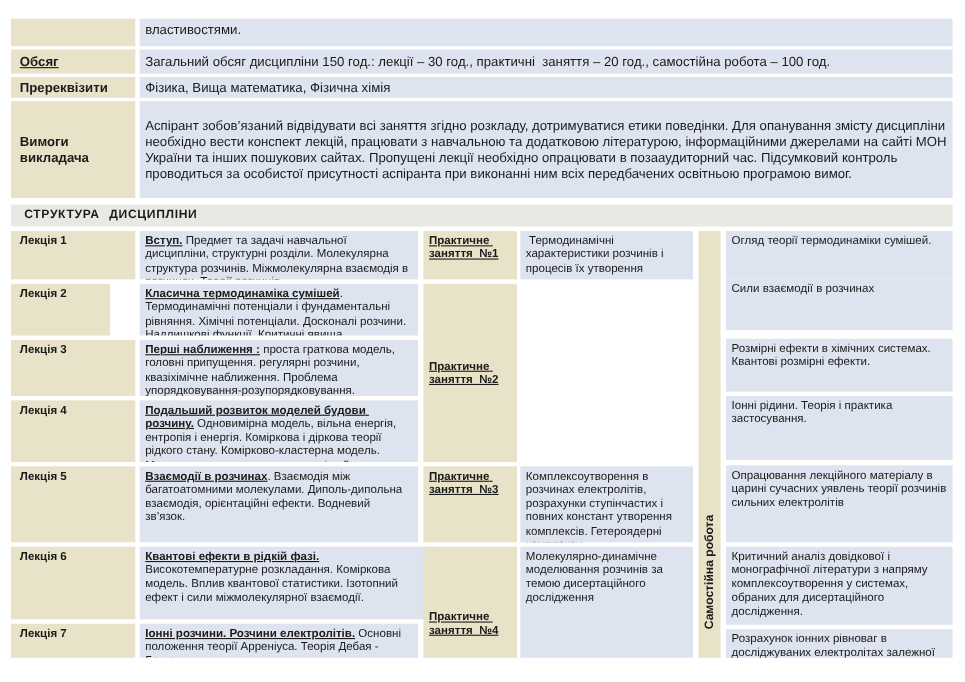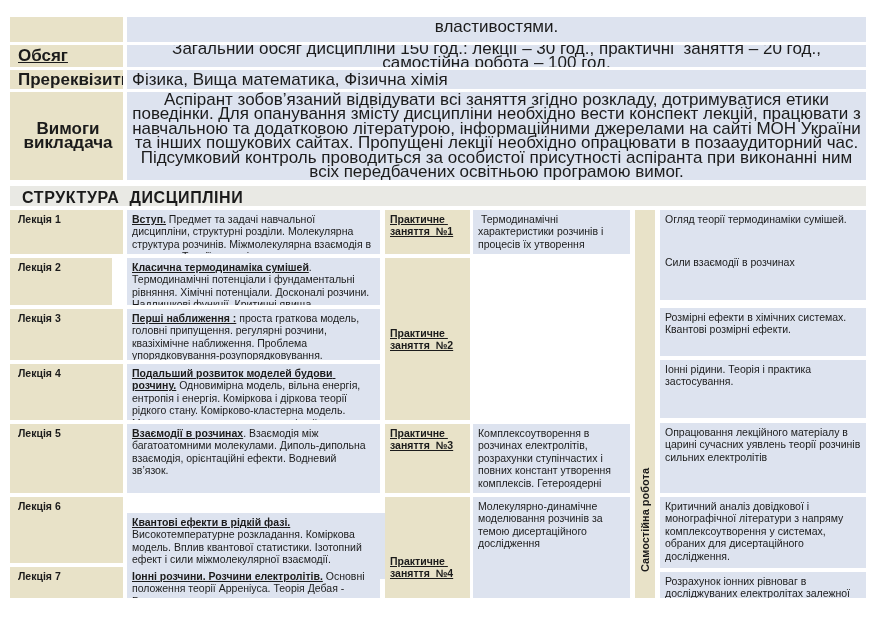--- a/index.html
+++ b/index.html
@@ -2,26 +2,26 @@
 <html style="--tan: #e8e2c8; --blue: #dde3ef; --band: #e9e9e4; --ink: #1b1b1b;"><head>
 <meta charset="utf-8">
 <style>
   html,body{margin:0;padding:0;background:#fff;}
   .page{position:relative;width:877px;height:620px;background:#fff;overflow:hidden;
         font-family:"Liberation Sans","DejaVu Sans",sans-serif;color:var(--ink,#1b1b1b);}
   .cell{position:absolute;box-sizing:border-box;overflow:hidden;
         font-size:10.5px;line-height:12.4px;padding:3px 5px;white-space:pre-wrap;}
   .tan{background:var(--tan,#e8e2c8);}
   .blue{background:var(--blue,#dde3ef);}
-  .info{font-size:17px;line-height:14px;text-align:center;}
+  .info{font-size:12px;line-height:14px;}
   .lbl{font-weight:700;padding-left:8px;}
   .vcenter{display:flex;align-items:center;}
   .b{font-weight:700;text-decoration:underline;}
   .band{position:absolute;left:10px;top:186px;width:856px;height:20px;
-        background:var(--band,#e9e9e4);font-weight:700;font-size:16px;
+        background:var(--band,#e9e9e4);font-weight:700;font-size:11px;
         letter-spacing:.6px;word-spacing:5px;padding:3px 6px 0 12px;box-sizing:border-box;}
   .vstrip{position:absolute;left:635px;top:210px;width:20px;height:388px;
           background:var(--tan,#e8e2c8);}
   .vlabel{position:absolute;left:50%;top:310px;transform:translate(-50%,-50%) rotate(-90deg);
           white-space:nowrap;font-weight:700;font-size:11px;}
   .padtop{padding-top:58px;}
 </style>
 </head>
 <body>
 
@@ -35,33 +35,33 @@
 
   <div class="cell tan info lbl vcenter" style="left:10px;top:70px;width:113px;height:19px;">Пререквізити</div>
   <div class="cell blue info vcenter" style="left:127px;top:70px;width:739px;height:19px;">Фізика, Вища математика, Фізична хімія</div>
 
   <div class="cell tan info lbl vcenter" style="left:10px;top:92px;width:113px;height:88px;">Вимоги викладача</div>
   <div class="cell blue info vcenter" style="left:127px;top:92px;width:739px;height:88px;line-height:14.5px;">Аспірант зобов’язаний відвідувати всі заняття згідно розкладу, дотримуватися етики поведінки. Для опанування змісту дисципліни необхідно вести конспект лекцій, працювати з навчальною та додатковою літературою, інформаційними джерелами на сайті МОН України та інших пошукових сайтах. Пропущені лекції необхідно опрацювати в позааудиторний час. Підсумковий контроль проводиться за особистої присутності аспіранта при виконанні ним всіх передбачених освітньою програмою вимог.</div>
 
   <div class="band">СТРУКТУРА ДИСЦИПЛІНИ</div>
 
   <div class="cell tan lbl" style="left:10px;top:210px;width:113px;height:44px;">Лекція 1</div>
-  <div class="cell tan lbl" style="left:10px;top:258px;width:102px;height:47px;">Лекція 2</div>
+  <div class="cell tan lbl" style="left:10px;top:258px;width:90px;height:47px;">Лекція 2</div>
   <div class="cell tan lbl" style="left:10px;top:309px;width:113px;height:51px;">Лекція 3</div>
   <div class="cell tan lbl" style="left:10px;top:364px;width:113px;height:56px;">Лекція 4</div>
   <div class="cell tan lbl" style="left:10px;top:424px;width:113px;height:69px;">Лекція 5</div>
   <div class="cell tan lbl" style="left:10px;top:497px;width:113px;height:66px;">Лекція 6</div>
   <div class="cell tan lbl" style="left:10px;top:567px;width:113px;height:31px;">Лекція 7</div>
 
   <div class="cell blue" style="left:127px;top:210px;width:253px;height:44px;"><span class="b">Вступ.</span><span> Предмет та задачі навчальної дисципліни, структурні розділи. Молекулярна структура розчинів. Міжмолекулярна взаємодія в розчинах. Теорії розчинів</span></div>
   <div class="cell blue" style="left:127px;top:258px;width:253px;height:47px;"><span class="b">Класична термодинаміка сумішей</span><span>. Термодинамічні потенціали і фундаментальні рівняння. Хімічні потенціали. Досконалі розчини. Надлишкові функції. Критичні явища</span></div>
   <div class="cell blue" style="left:127px;top:309px;width:253px;height:51px;"><span class="b">Перші наближення :</span><span> проста граткова модель, головні припущення. регулярні розчини,  квазіхімічне наближення. Проблема упорядковування-розупорядковування.</span></div>
   <div class="cell blue" style="left:127px;top:364px;width:253px;height:56px;"><span class="b">Подальший розвиток моделей будови розчину.</span><span> Одновимірна модель, вільна енергія, ентропія і енергія. Коміркова і діркова теорії рідкого стану. Комірково-кластерна модель.  Модель середнього поля для сумішей.</span></div>
   <div class="cell blue" style="left:127px;top:424px;width:253px;height:69px;"><span class="b">Взаємодії в розчинах</span><span>. Взаємодія між багатоатомними молекулами. Диполь-дипольна взаємодія, орієнтаційні ефекти. Водневий зв’язок.</span></div>
-  <div class="cell blue" style="left:127px;top:497px;width:270px;height:66px;margin-top:16px;"><span class="b">Квантові ефекти в рідкій фазі.</span><span> Високотемпературне розкладання. Коміркова модель. Вплив квантової статистики. Ізотопний ефект і сили міжмолекулярної взаємодії.</span></div>
+  <div class="cell blue" style="left:127px;top:497px;width:270px;height:66px;"><span class="b">Квантові ефекти в рідкій фазі.</span><span> Високотемпературне розкладання. Коміркова модель. Вплив квантової статистики. Ізотопний ефект і сили міжмолекулярної взаємодії.</span></div>
   <div class="cell blue" style="left:127px;top:567px;width:253px;height:31px;"><span class="b">Іонні розчини. Розчини електролітів.</span><span> Основні положення теорії Арреніуса. Теорія Дебая - Гюккеля:</span></div>
 
   <div class="cell tan b" style="left:385px;top:210px;width:85px;height:44px;">Практичне заняття  №1</div>
   <div class="cell tan b vcenter" style="left:385px;top:258px;width:85px;height:162px;"><span>Практичне заняття  №2</span></div>
   <div class="cell tan b" style="left:385px;top:424px;width:85px;height:69px;">Практичне заняття  №3</div>
   <div class="cell tan b padtop" style="left:385px;top:497px;width:85px;height:101px;">Практичне заняття  №4</div>
 
   <div class="cell blue" style="left:473px;top:210px;width:157px;height:44px;"> Термодинамічні характеристики розчинів і процесів їх утворення</div>
   <div class="cell blue" style="left:473px;top:424px;width:157px;height:69px;">Комплексоутворення в розчинах електролітів, розрахунки ступінчастих і повних констант утворення комплексів. Гетероядерні комплекси</div>
   <div class="cell blue" style="left:473px;top:497px;width:157px;height:101px;">Молекулярно-динамічне моделювання розчинів за темою дисертаційного дослідження</div>

